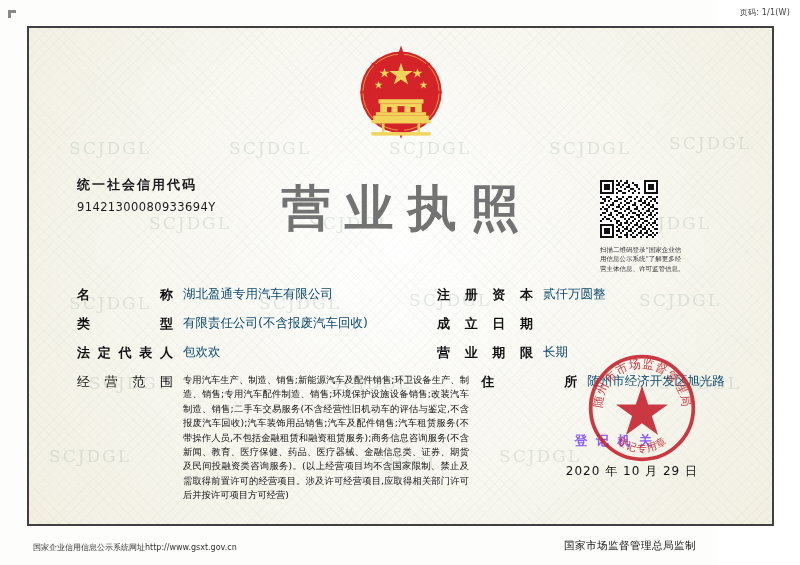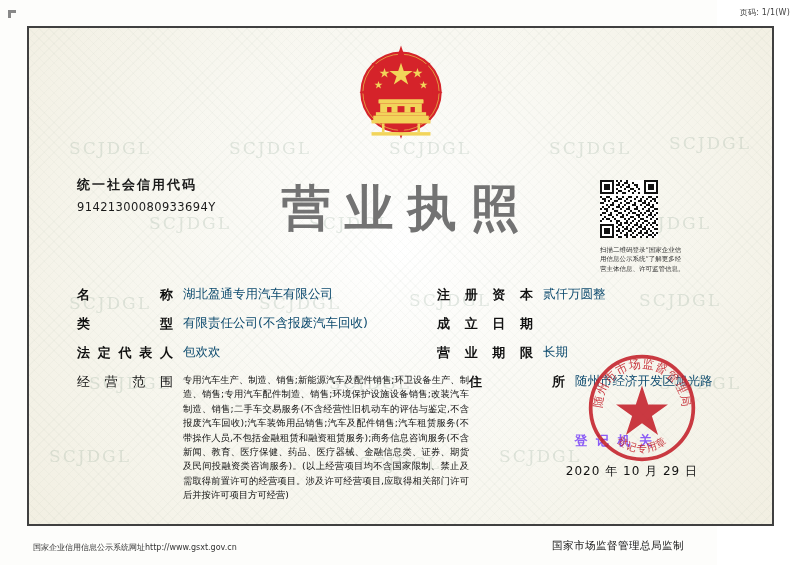--- a/index.html
+++ b/index.html
@@ -138,21 +138,21 @@
   .issue-date {
     position: absolute; right: 74px; bottom: 44px;
     font-size: 12px; color: #111; letter-spacing: 1px;
   }
   
   .footer-left {
     position: absolute; left: 33px; bottom: 12px;
     font-size: 8px; color: #333;
   }
   .footer-right {
-    position: absolute; right: 33px; bottom: 12px;
+    position: absolute; right: 21px; bottom: 12px;
     font-size: 10.5px; color: #111; letter-spacing: .5px;
   }
 </style>
 </head>
 <body>
 
 <div id="page">
 
   <div class="topbar">
     <div class="corner-mark"></div>
@@ -478,21 +478,21 @@
           <div class="fvalue">包欢欢</div>
         </div>
         <div class="rcol">
           <div class="flabel">营 业 期 限</div>
           <div class="fvalue">长期</div>
         </div>
       </div>
       <div class="scope-row">
         <div class="scope-label">经 营 范 围</div>
         <div class="scope-text">专用汽车生产、制造、销售;新能源汽车及配件销售;环卫设备生产、制造、销售;专用汽车配件制造、销售;环境保护设施设备销售;改装汽车制造、销售;二手车交易服务(不含经营性旧机动车的评估与鉴定,不含报废汽车回收);汽车装饰用品销售;汽车及配件销售;汽车租赁服务(不带操作人员,不包括金融租赁和融资租赁服务);商务信息咨询服务(不含新闻、教育、医疗保健、药品、医疗器械、金融信息类、证券、期货及民间投融资类咨询服务)。(以上经营项目均不含国家限制、禁止及需取得前置许可的经营项目。涉及许可经营项目,应取得相关部门许可后并按许可项目方可经营)</div>
-        <div class="rcol" style="align-items:flex-start;">
+        <div class="rcol" style="align-items:flex-start;justify-content:center;">
           <div class="flabel">住 所</div>
           <div class="fvalue">随州市经济开发区旭光路</div>
         </div>
       </div>
     </div>
 
     <div class="reg-org">登 记 机 关</div>
 
     <svg class="seal" viewBox="0 0 120 120">
       <g opacity="0.88">

